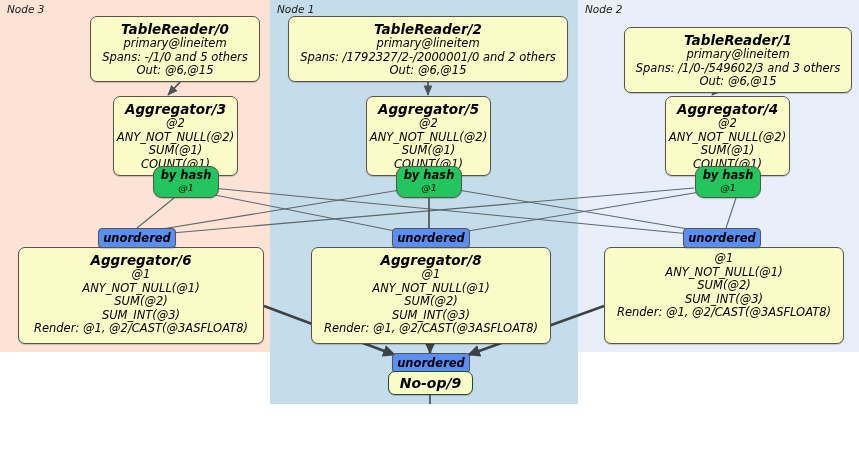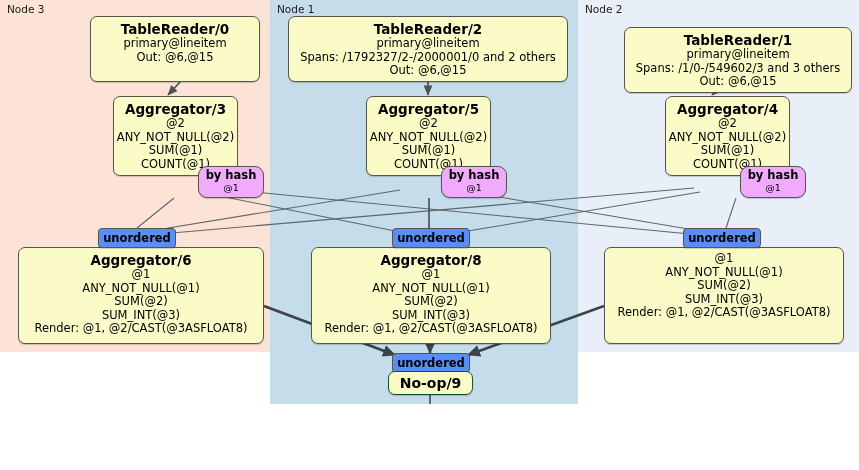--- a/index.html
+++ b/index.html
@@ -9,20 +9,21 @@
   }
   body {
     font-family: "DejaVu Sans", "Liberation Sans", sans-serif;
   }
   #stage {
     position: relative;
     width: 859px;
     height: 404px;
     overflow: hidden;
     background: #ffffff;
+    font-style: italic;
   }
   .panel {
     position: absolute;
     box-sizing: border-box;
   }
   .panel-label {
     position: absolute;
     top: 3px;
     left: 7px;
     font-size: 10.5px;
@@ -64,23 +65,22 @@
   .badge {
     position: absolute;
     box-sizing: border-box;
     border: 1px solid #55554d;
     border-radius: 9px;
     text-align: center;
     color: #000;
     box-shadow: 0 1px 1px rgba(0,0,0,0.18);
   }
   .badge.hash {
-    background: #f0abfc;
+    background: #22c55e;
     padding-top: 2px;
-    margin-left: 45px;
   }
   .badge.hash .bt {
     font-weight: bold;
     font-size: 11.5px;
     line-height: 13px;
     white-space: nowrap;
   }
   .badge.hash .bs {
     font-size: 9.5px;
     line-height: 11px;
@@ -165,20 +165,21 @@
         <line x1="264" y1="306" x2="395" y2="355" stroke="#3c4347" stroke-width="2.6" marker-end="url(#arrowheadThick)"></line>
         <line x1="430" y1="344" x2="430" y2="353" stroke="#3c4347" stroke-width="2.6" marker-end="url(#arrowheadThick)"></line>
         <line x1="604" y1="306" x2="468" y2="355" stroke="#3c4347" stroke-width="2.6" marker-end="url(#arrowheadThick)"></line>
       </g>
   </svg>
 
   <div id="nodes-layer">
       <div class="proc" style="left: 90px; top: 16px; width: 170px; height: 66px;">
         <div class="title">TableReader/0</div>
         <div class="line">primary@lineitem</div>
+        <div class="line">Spans: -/1/0 and 5 others</div>
         <div class="line">Out: @6,@15</div>
       </div>
       <div class="proc" style="left: 288px; top: 16px; width: 280px; height: 66px;">
         <div class="title">TableReader/2</div>
         <div class="line">primary@lineitem</div>
         <div class="line">Spans: /1792327/2-/2000001/0 and 2 others</div>
         <div class="line">Out: @6,@15</div>
       </div>
       <div class="proc" style="left: 624px; top: 16px; width: 228px; height: 66px; margin-top: 11px;">
         <div class="title">TableReader/1</div>

